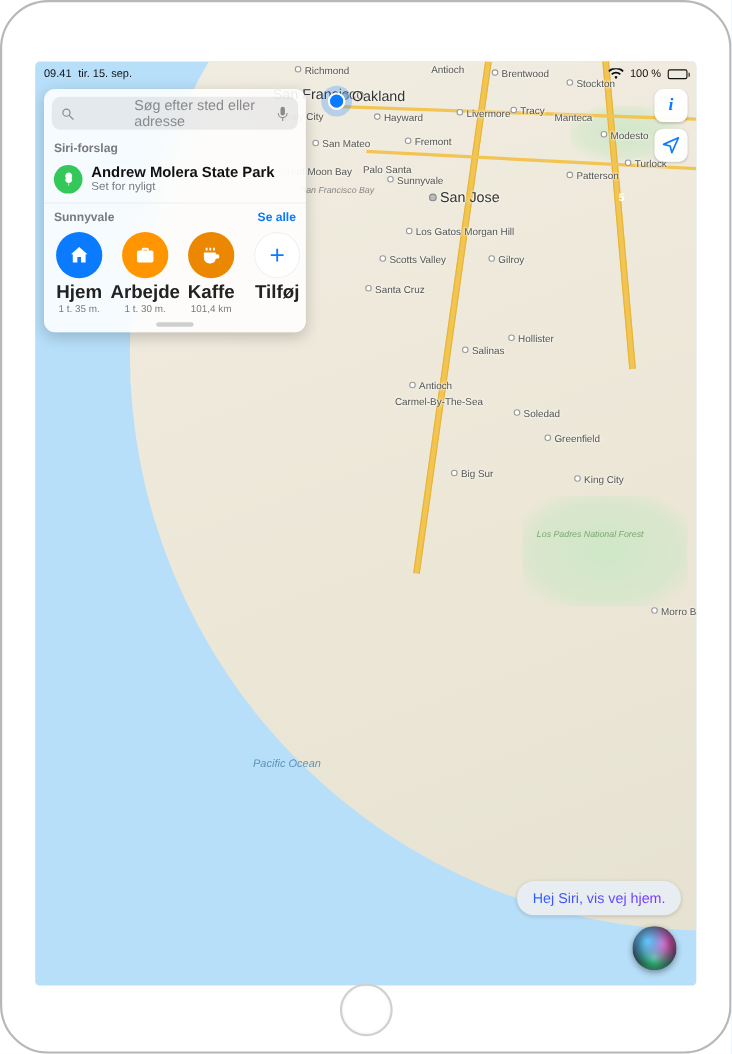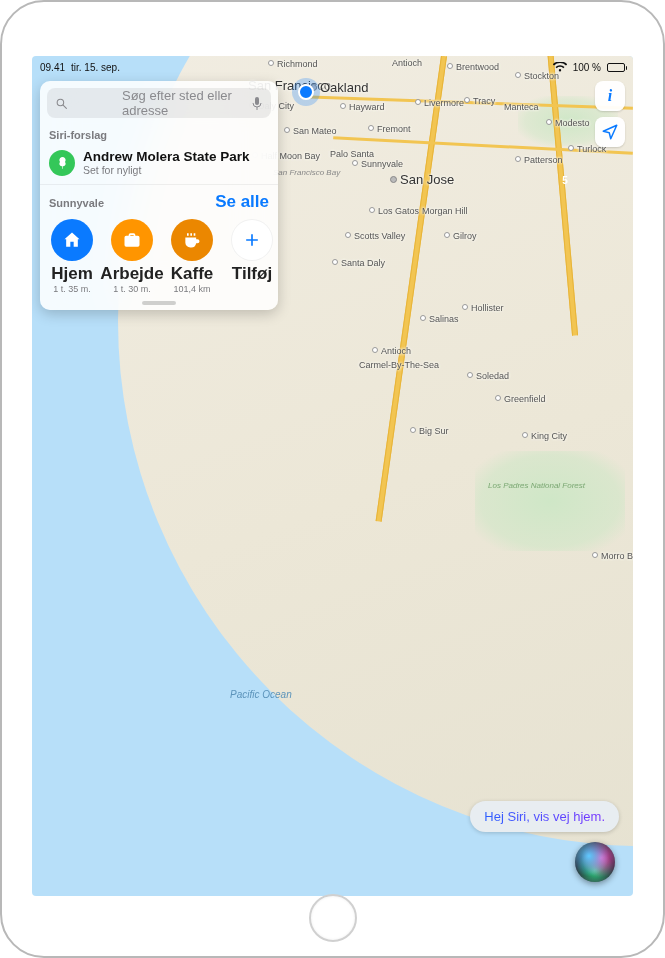--- a/index.html
+++ b/index.html
@@ -262,21 +262,21 @@
   .search-bar .placeholder { flex: 1; margin-left: 48px; }
   .section-label {
     font-size: 11px;
     color: #7a7a7e;
     padding: 7px 9px 4px 9px;
     display: flex;
     justify-content: space-between;
     align-items: baseline;
     font-weight: bold;
   }
-  .section-label .link { color: #0a7aff; font-size: 17px; }
+  .section-label .link { color: #0a7aff; font-size: 11px; }
   .suggestion {
     display: flex;
     align-items: center;
     gap: 8px;
     padding: 4px 9px 8px 9px;
     border-bottom: 1px solid rgba(0,0,0,0.06);
   }
   .sugg-icon {
     width: 26px; height: 26px;
     border-radius: 50%;
@@ -407,21 +407,21 @@
         <div class="city" style="left: 308px; top: 46px;">Hayward</div>
         <div class="city" style="left: 336px; top: 68px;">Fremont</div>
         <div class="city" style="left: 217px; top: 45px;">Daly City</div>
         <div class="city" style="left: 252px; top: 70px;">San Mateo</div>
         <div class="city nodot" style="left: 298px; top: 93px;">Palo Santa</div>
         <div class="city" style="left: 320px; top: 103px;">Sunnyvale</div>
         <div class="city big" style="left: 358px; top: 116px; text-align: center;">San Jose</div>
         <div class="city" style="left: 220px; top: 95px;">Half Moon Bay</div>
         <div class="city" style="left: 337px; top: 150px;">Los Gatos</div>
         <div class="city" style="left: 313px; top: 175px;">Scotts Valley</div>
-        <div class="city" style="left: 300px; top: 202px;">Santa Daly</div>
+        <div class="city" style="left: 300px; top: 202px;">Santa Cruz</div>
         <div class="city nodot" style="left: 390px; top: 150px;">Morgan Hill</div>
         <div class="city" style="left: 412px; top: 175px;">Gilroy</div>
         <div class="city" style="left: 430px; top: 215px; margin-top: 32px;">Hollister</div>
         <div class="city" style="left: 388px; top: 258px;">Salinas</div>
         <div class="city" style="left: 340px; top: 290px;">Antioch</div>
         <div class="city nodot" style="left: 327px; top: 304px;">Carmel-By-The-Sea</div>
         <div class="city" style="left: 435px; top: 315px;">Soledad</div>
         <div class="city" style="left: 463px; top: 338px;">Greenfield</div>
         <div class="city" style="left: 378px; top: 370px;">Big Sur</div>
         <div class="city" style="left: 490px; top: 375px;">King City</div>

